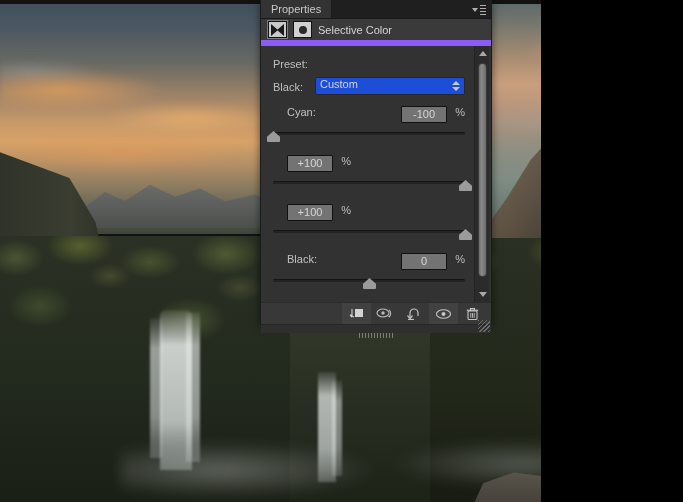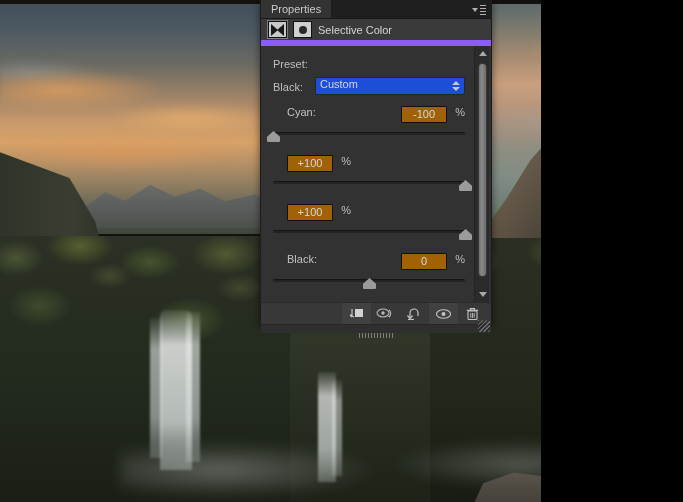--- a/index.html
+++ b/index.html
@@ -221,21 +221,21 @@
   }
   .spinner i { width:0;height:0;border-left:4px solid transparent;border-right:4px solid transparent; display:block;}
   .spinner i.up { border-bottom:4px solid #c8c8c8; }
   .spinner i.dn { border-top:4px solid #c8c8c8; }
 
   
   .sgroup { margin-top: 9px; }
   .sg-head { display: flex; height: 19px; margin-left: 14px; }
   .sg-label { flex: 1; font-size: 11px; color: #c2c2c2; }
   .numfield {
-    width: 46px; height: 17px; background: #a16207; border: 1px solid #111;
+    width: 46px; height: 17px; background: #737373; border: 1px solid #111;
     color: #d6d6d6; font-size: 11px; text-align: center; line-height: 15px;
     border-radius: 1px;
   }
   .pct { width: 18px; text-align: right; font-size: 11px; color: #bdbdbd; }
   .track-wrap { position: relative; height: 16px; margin-top: 5px; }
   .track {
     position: absolute; left: 0; right: 0; top: 2px; height: 3px;
     background: #232323; border-top: 1px solid #151515; border-radius: 2px;
   }
   .thumb {

